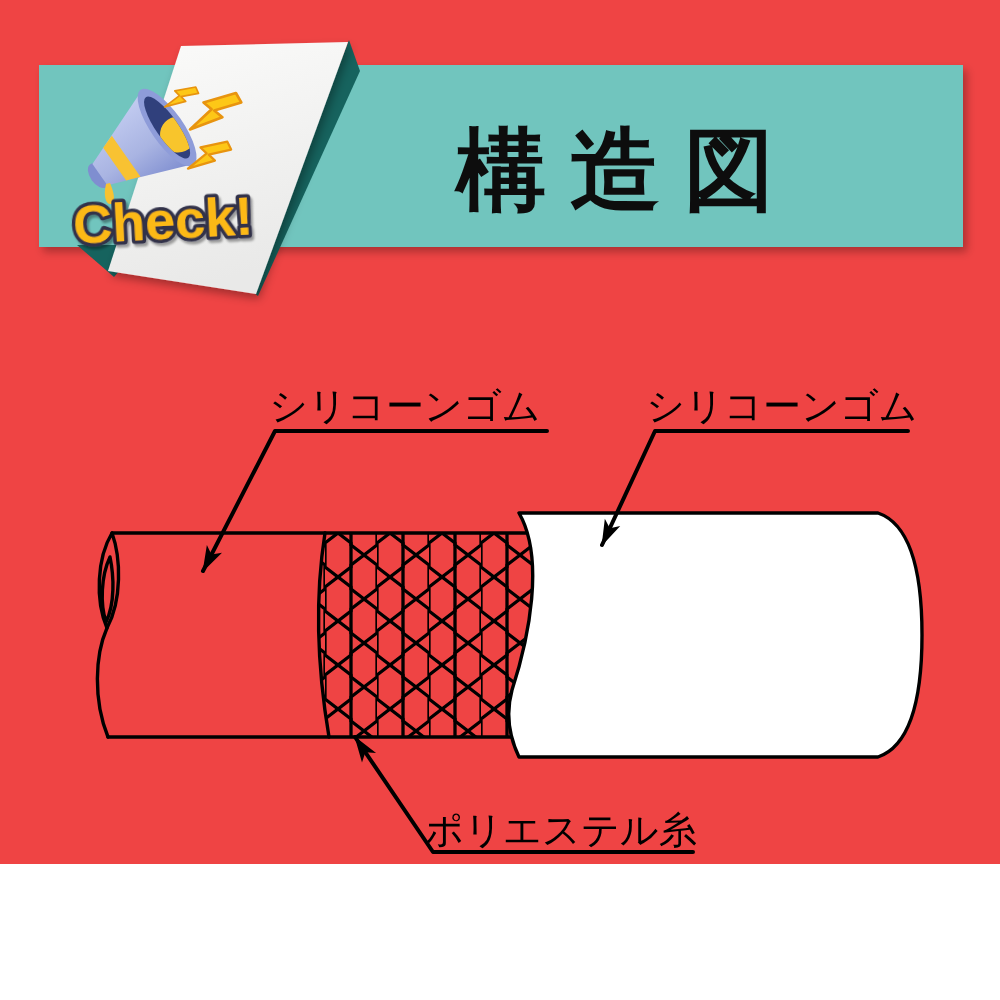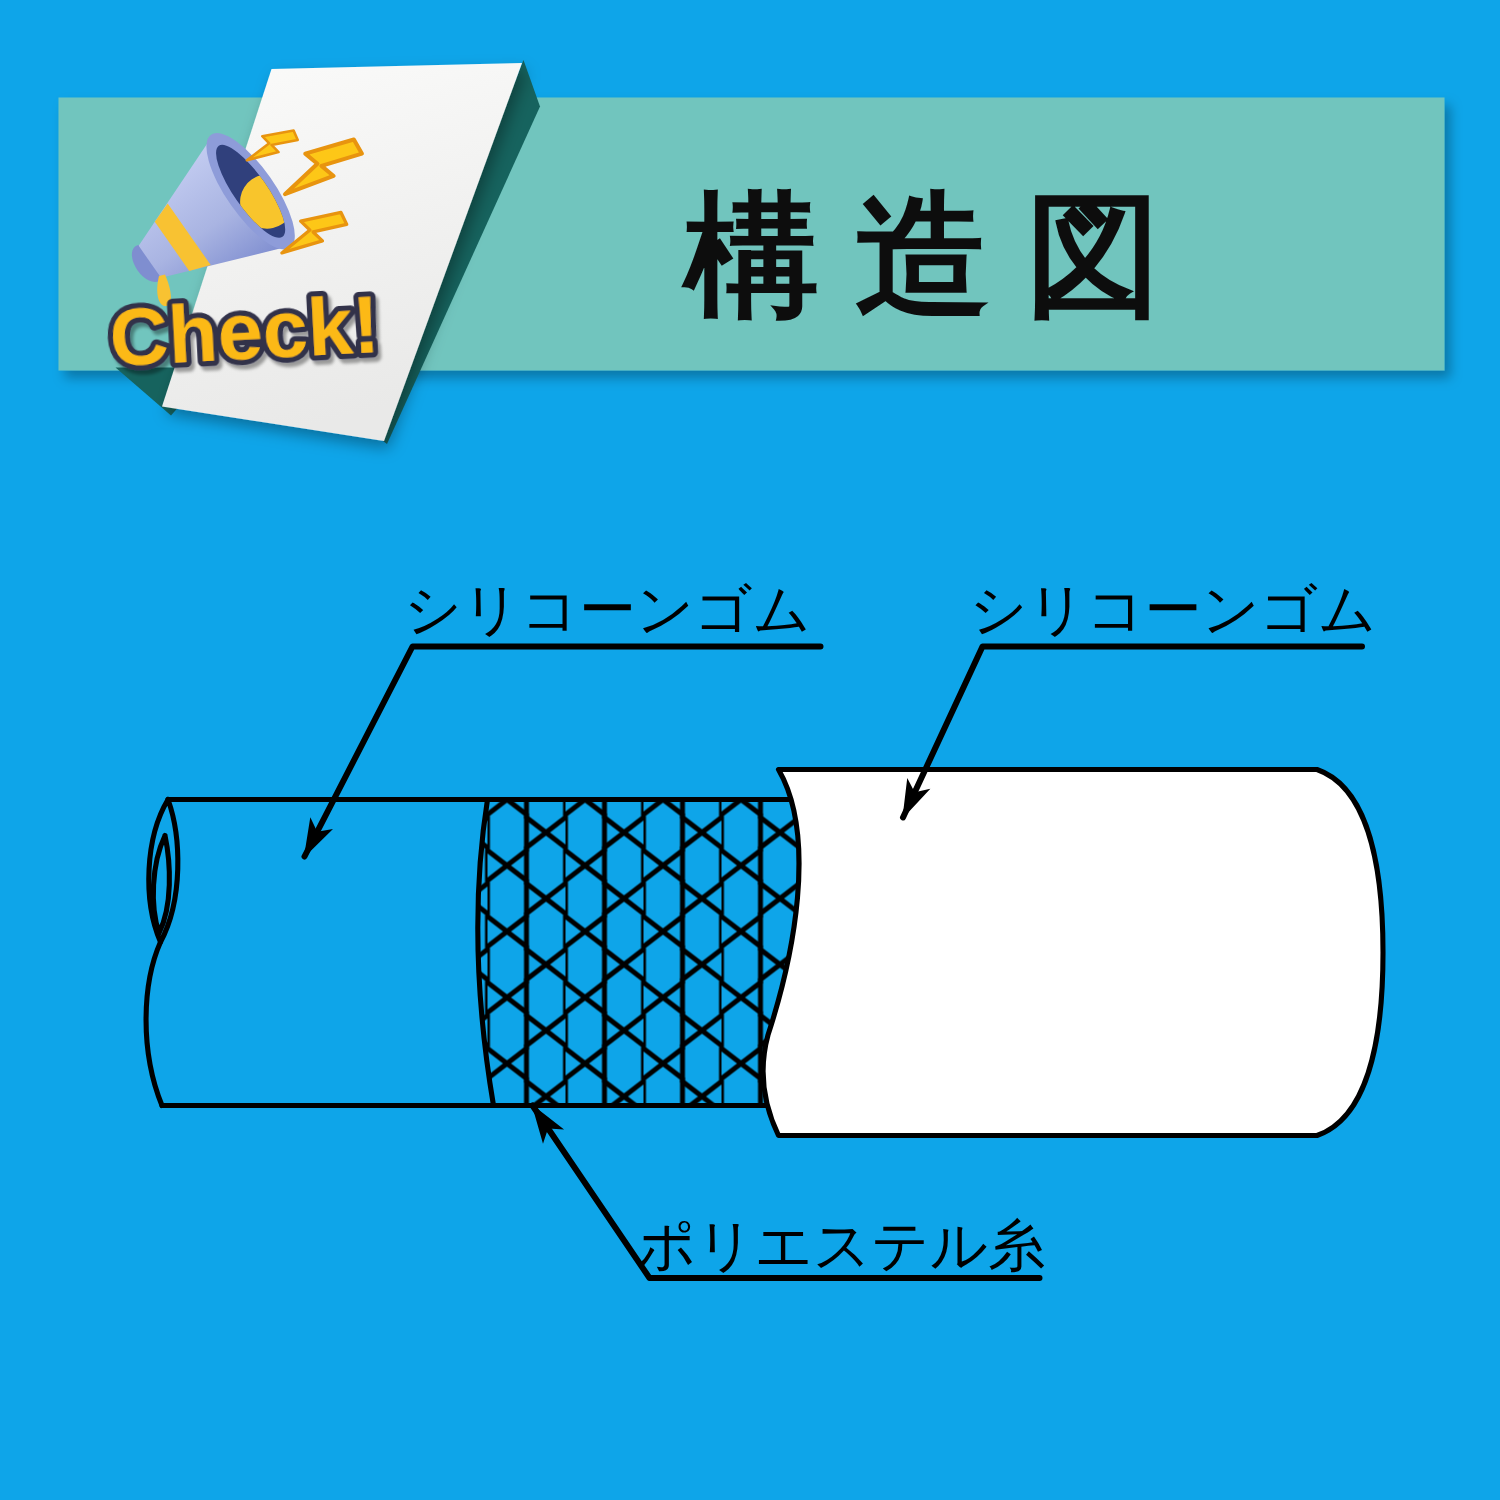--- a/index.html
+++ b/index.html
@@ -1,16 +1,16 @@
 <!DOCTYPE html>
 <html><head>
 <meta charset="utf-8">
 <style>
   html,body{margin:0;padding:0;background:#ffffff;}
-  .stage{position:relative;width:1000px;height:1000px;background:#0ea5e9;overflow:hidden;
+  .stage{position:relative;width:1000px;height:864px;background:#ef4444;overflow:hidden;
          font-family:"Liberation Sans","DejaVu Sans",sans-serif;}
   svg{display:block;}
   text{font-family:"Liberation Sans","DejaVu Sans",sans-serif;}
 </style>
 </head>
 <body>
 
 <div class="stage">
 <svg width="1000" height="1000" viewBox="0 0 1000 1000" xmlns="http://www.w3.org/2000/svg">
   <defs>

